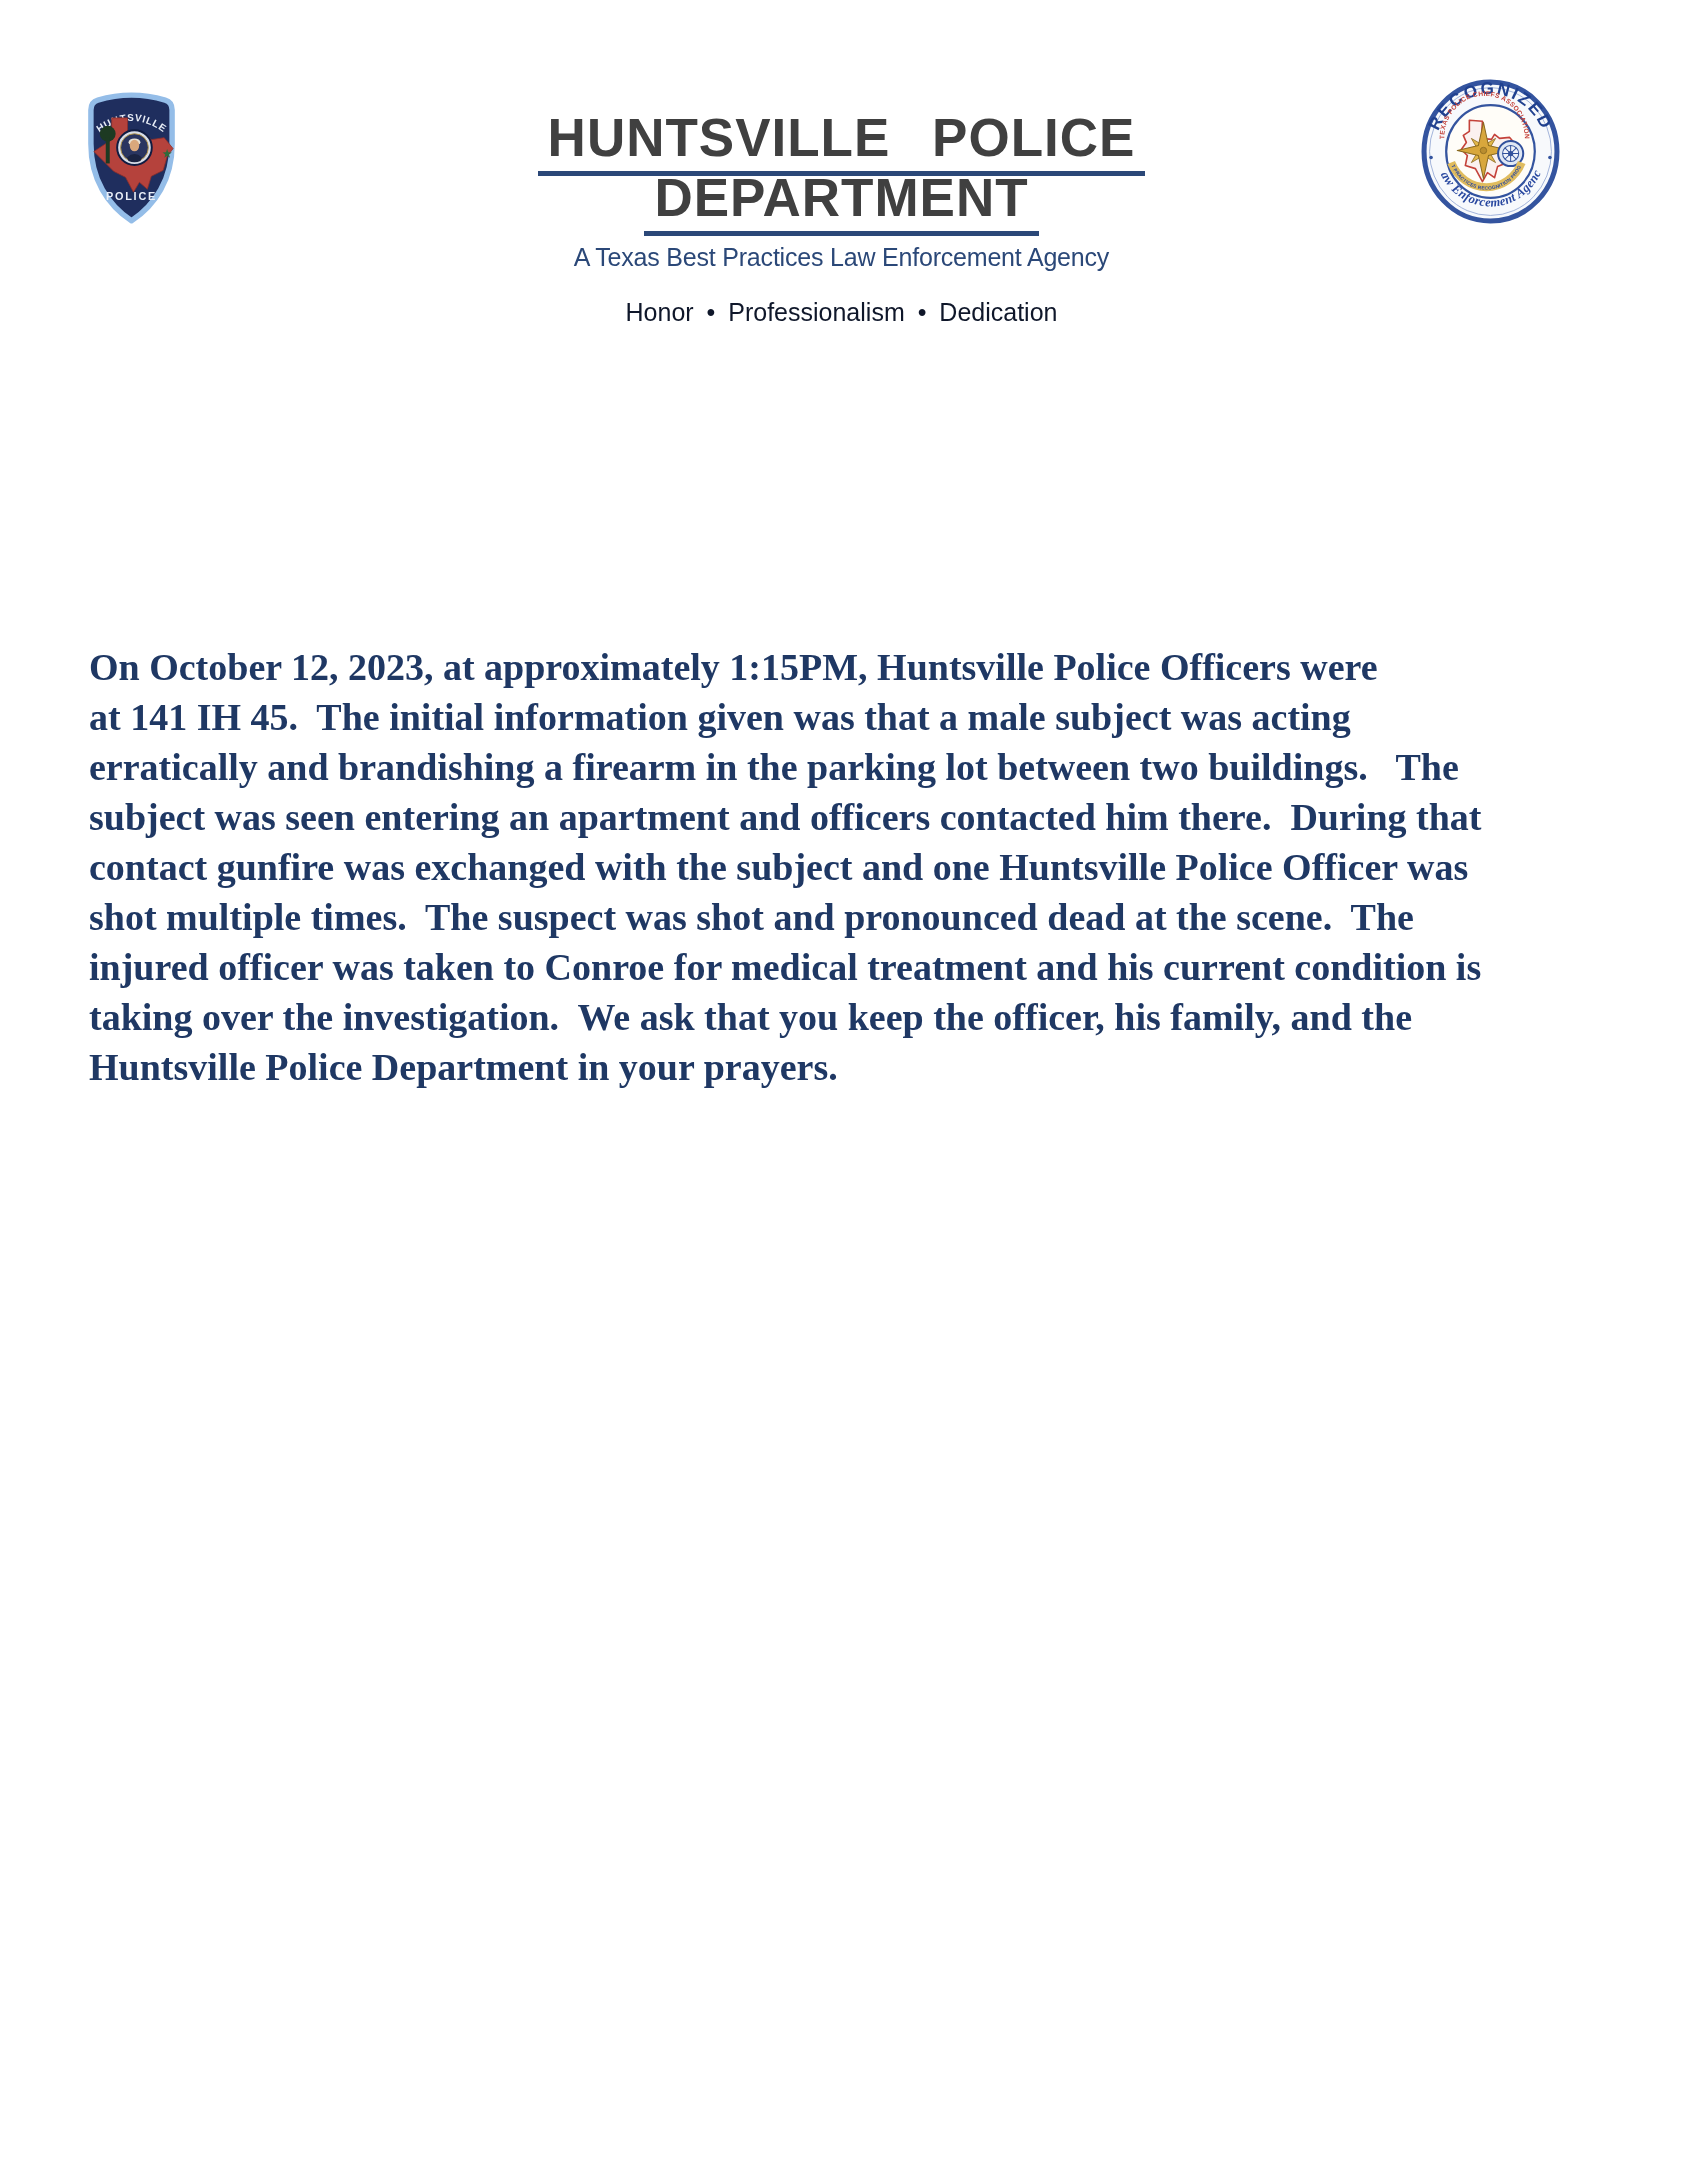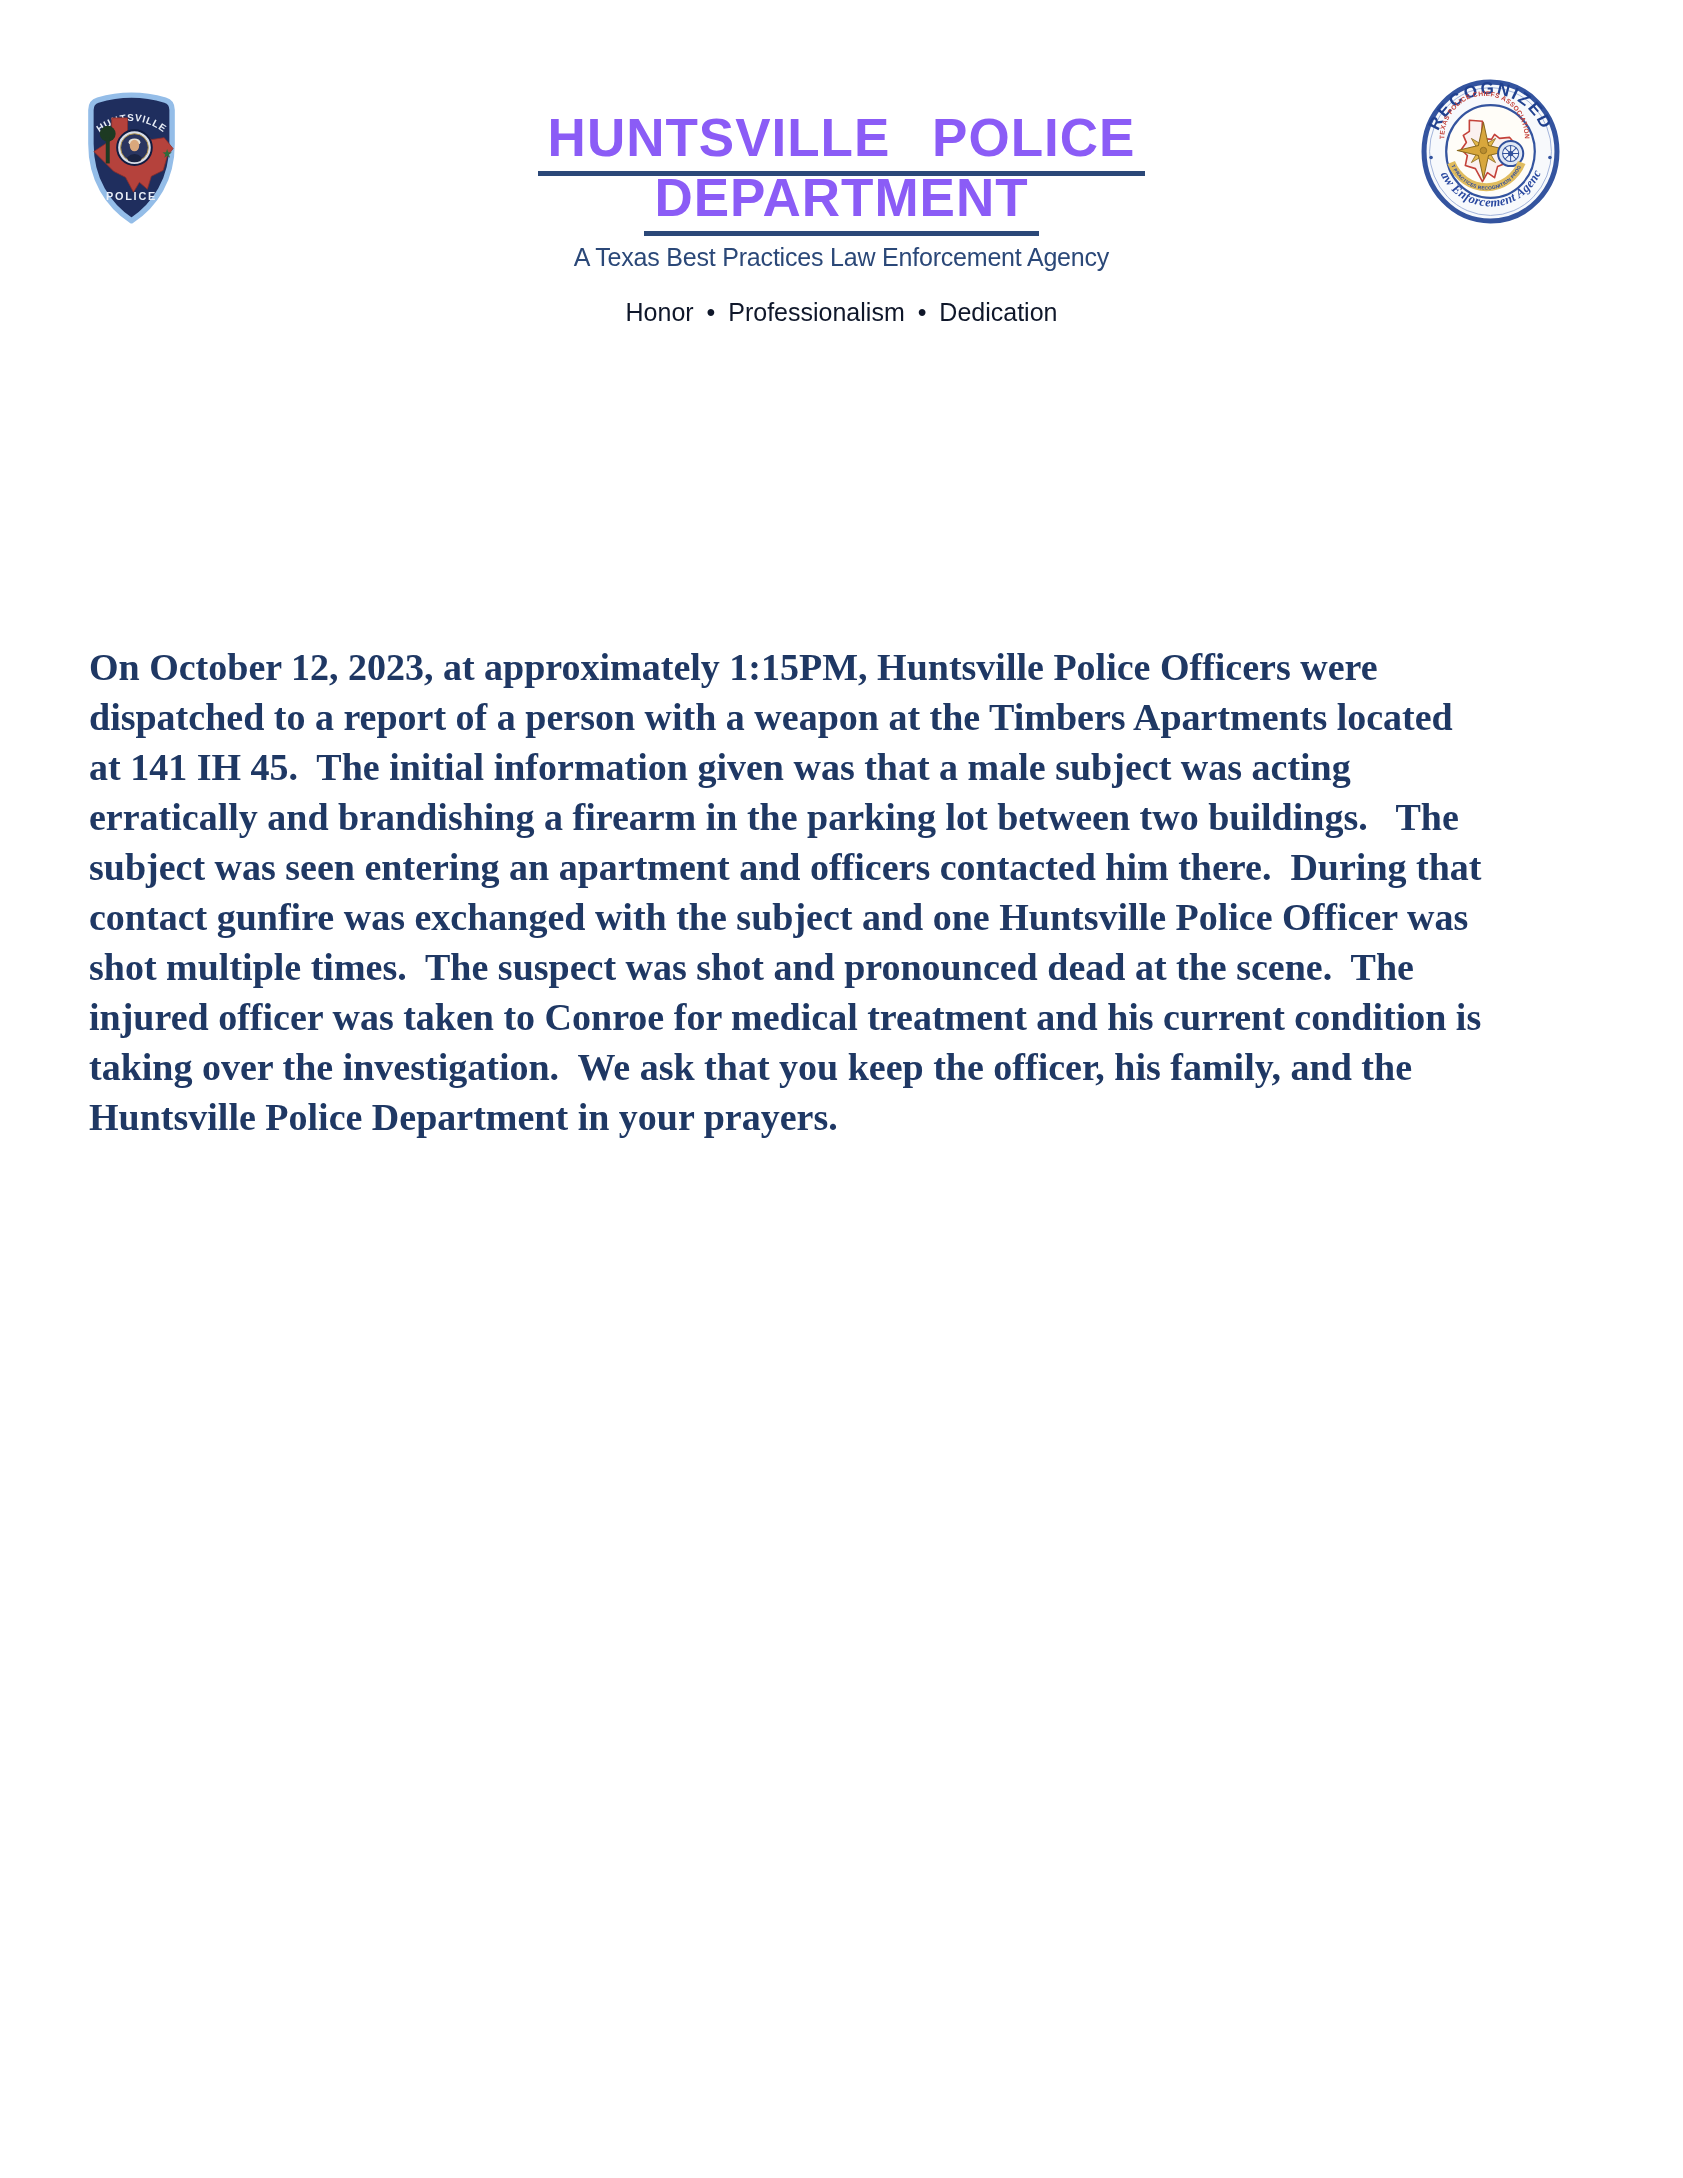--- a/index.html
+++ b/index.html
@@ -14,21 +14,21 @@
   .badge-svg { position: absolute; left: 82px; top: 87px; width: 99px; height: 139px; }
   .seal-svg  { position: absolute; left: 1419px; top: 77px; width: 143px; height: 149px; }
 
   .center-line { position: absolute; left: 0; width: 100%; text-align: center; white-space: pre; }
 
   .title-line {
     font-family: "Liberation Sans", sans-serif;
     font-weight: bold;
     font-size: 53px;
     line-height: 1;
-    color: #8b5cf6;
+    color: #404040;
     letter-spacing: 1px;
   }
   .title-line-1 { top: 111px; word-spacing: 26px; }
   .title-line-2 { top: 171px; text-align: center; }
   .underlined {
     display: inline-block;
     border-bottom: 5px solid #2b4878;
     padding: 0 10px 7px 10px;
   }
 
@@ -141,21 +141,20 @@
       <textPath href="#sealInnerBottom" startOffset="50%" text-anchor="middle">BEST PRACTICES RECOGNITION PROGRAM</textPath>
     </text>
 
     <circle cx="12" cy="79" r="1.8" fill="#34549f"></circle>
     <circle cx="130" cy="79" r="1.8" fill="#34549f"></circle>
   </svg>
 
 
   <div class="body-text">
     <div class="body-line">On October 12, 2023, at approximately 1:15PM, Huntsville Police Officers were</div>
-    <div class="body-line">dispatched to a report of a person with a weapon at the Timbers Apartments located</div>
     <div class="body-line">at 141 IH 45.  The initial information given was that a male subject was acting</div>
     <div class="body-line">erratically and brandishing a firearm in the parking lot between two buildings.   The</div>
     <div class="body-line">subject was seen entering an apartment and officers contacted him there.  During that</div>
     <div class="body-line">contact gunfire was exchanged with the subject and one Huntsville Police Officer was</div>
     <div class="body-line">shot multiple times.  The suspect was shot and pronounced dead at the scene.  The</div>
     <div class="body-line">injured officer was taken to Conroe for medical treatment and his current condition is</div>
     <div class="body-line">taking over the investigation.  We ask that you keep the officer, his family, and the</div>
     <div class="body-line">Huntsville Police Department in your prayers.</div>
   </div>
 

